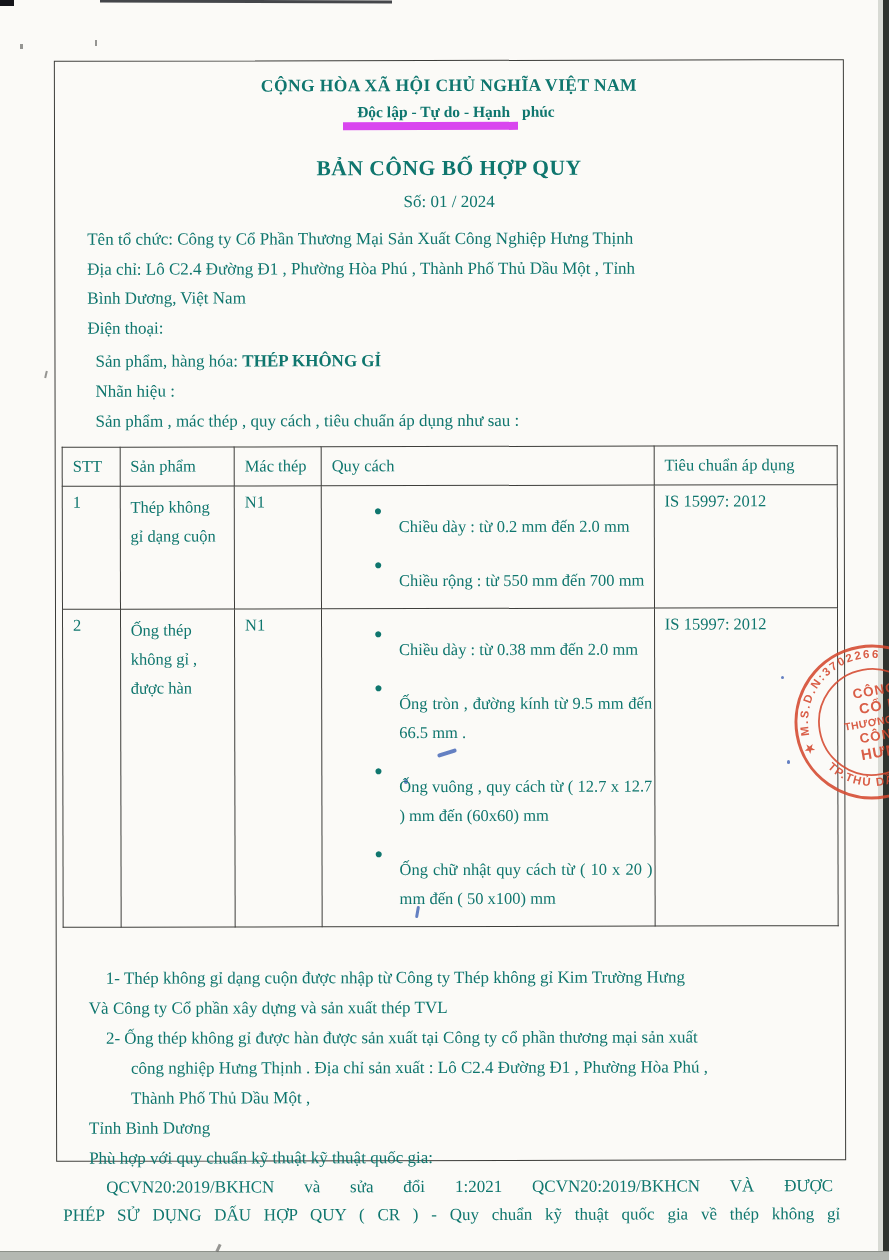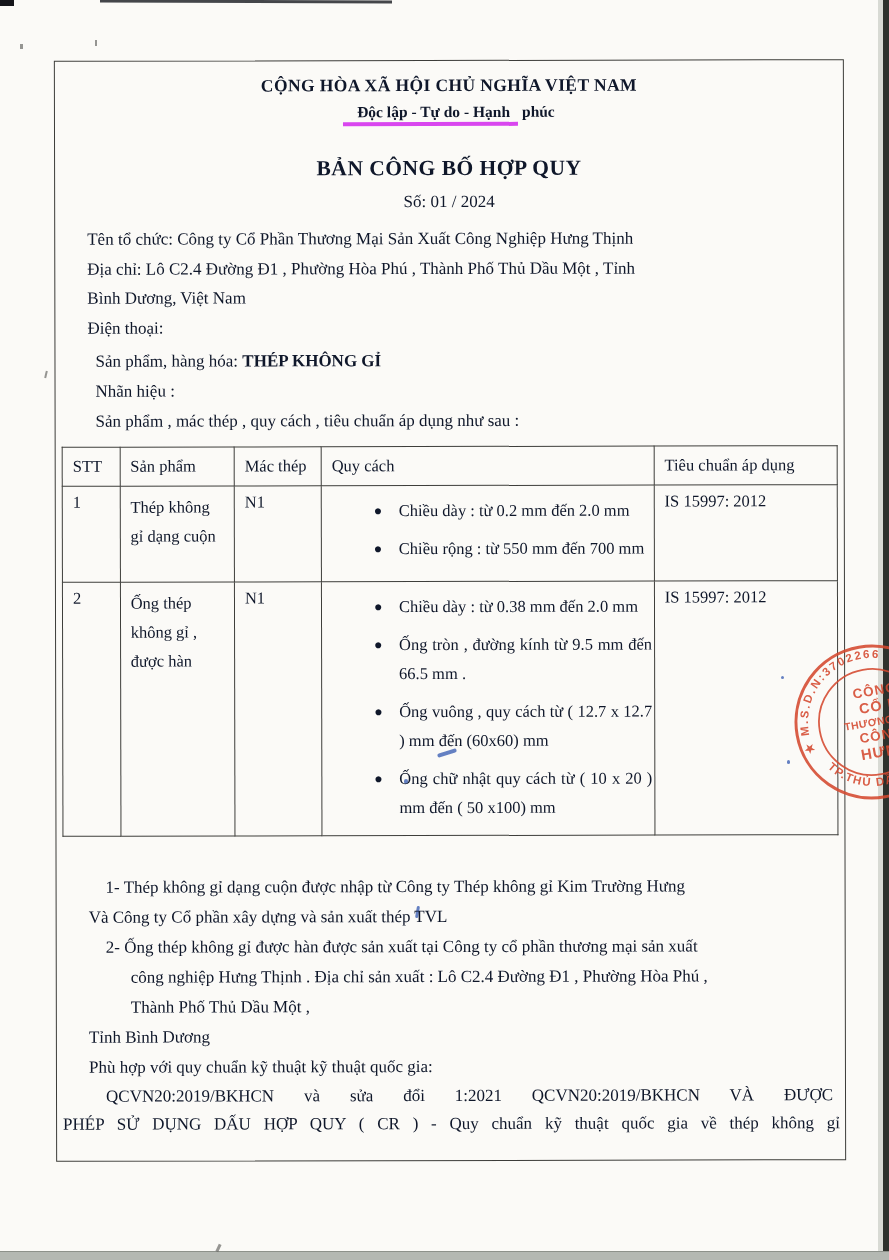--- a/index.html
+++ b/index.html
@@ -3,40 +3,40 @@
 <meta charset="utf-8">
 <style>
   html,body{margin:0;padding:0;}
   body{
     width:889px;height:1260px;
     font-family:"Liberation Serif","DejaVu Serif",serif;
     background:#e8e8e4;
   }
   .page{
     position:relative;width:889px;height:1260px;overflow:hidden;
-    background:#fbfaf7;color:#0f172a;
+    background:#fbfaf7;color:#0f766e;
   }
   
   .corner-mark{position:absolute;left:0;top:0;width:14px;height:6px;background:#15151a;}
   .top-streak{position:absolute;left:100px;top:0;width:292px;height:3px;background:#23262b;opacity:.85;transform:rotate(.15deg);}
   .right-band-light{position:absolute;left:878px;top:0;width:6px;height:1260px;background:#d8dad4;}
   .right-band{position:absolute;left:883px;top:0;width:6px;height:1260px;background:#2e322d;}
   .bottom-band{position:absolute;left:0;top:1251px;width:889px;height:9px;background:#b4b8b2;border-top:1px solid #8d918a;}
   .speck{position:absolute;background:#6a6a66;opacity:.7;}
   .ink{position:absolute;background:#3f62b4;opacity:.8;border-radius:2px;}
   
   .doc{
     position:absolute;left:55px;top:60px;width:790px;height:1101px;
     border:1.6px solid #3c3c39;transform:rotate(-.12deg);
     box-sizing:border-box;padding-top:13px;
   }
   .center{text-align:center;}
   .national-title{font-size:17.5px;font-weight:bold;letter-spacing:.4px;line-height:23px;}
   .motto{font-size:15.5px;font-weight:bold;margin-top:3px;line-height:24px;}
-  .motto .u{border-bottom:4px solid #d946ef;padding:0 8px 2px 14px;}
+  .motto .u{border-bottom:8px solid #d946ef;padding:0 8px 2px 14px;}
   .motto .tail{padding-left:4px;}
   .doc-title{font-size:21.5px;font-weight:bold;letter-spacing:.5px;margin-top:30px;line-height:28px;}
   .doc-number{font-size:17px;margin-top:8px;line-height:24px;}
   .info{margin-top:10px;font-size:17px;}
   .info .line{margin-left:32px;margin-right:24px;line-height:29.5px;}
   .pline{font-size:17px;line-height:30px;margin-left:40px;margin-right:24px;}
   .pline.first{margin-top:4px;}
   .pline b{font-weight:bold;}
   
   table.spec{
@@ -53,21 +53,21 @@
   th.c-mt,td.c-mt{width:86px;}
   th.c-qc,td.c-qc{width:329px;border-radius:12px;}
   th.c-tc,td.c-tc{width:181px;border-radius:19px;}
   td.c-sp{text-align:justify;padding-right:9px;line-height:29px;margin-top:36px;}
   td.c-mt{text-align:center;}
   td.c-qc{padding-left:0;padding-right:0;}
   tr.row1 td{height:96px;}
   tr.row2 td{height:237px;}
   .bullet-item{display:flex;margin:4px 0 9px 42px;width:278px;}
   .bullet-dot{width:25px;flex:0 0 25px;font-size:14px;line-height:29px;}
-  .bullet-text{width:253px;text-align:justify;line-height:29px;}
+  .bullet-text{width:253px;text-align:justify;line-height:29px;margin-top:16px;}
   
   .notes{margin-top:36px;font-size:17px;}
   .nline{line-height:30px;margin-right:22px;}
   .ml-num{margin-left:49px;}
   .ml-base{margin-left:32px;}
   .ml-wrap{margin-left:74px;}
   .reg1{margin-left:49px;width:727px;text-align:justify;text-align-last:justify;line-height:28px;}
   .reg2{margin-left:6px;width:777px;text-align:justify;text-align-last:justify;line-height:28px;}
   
   .stamp-wrap{position:absolute;left:787px;top:630px;width:170px;height:184px;opacity:.88;}

